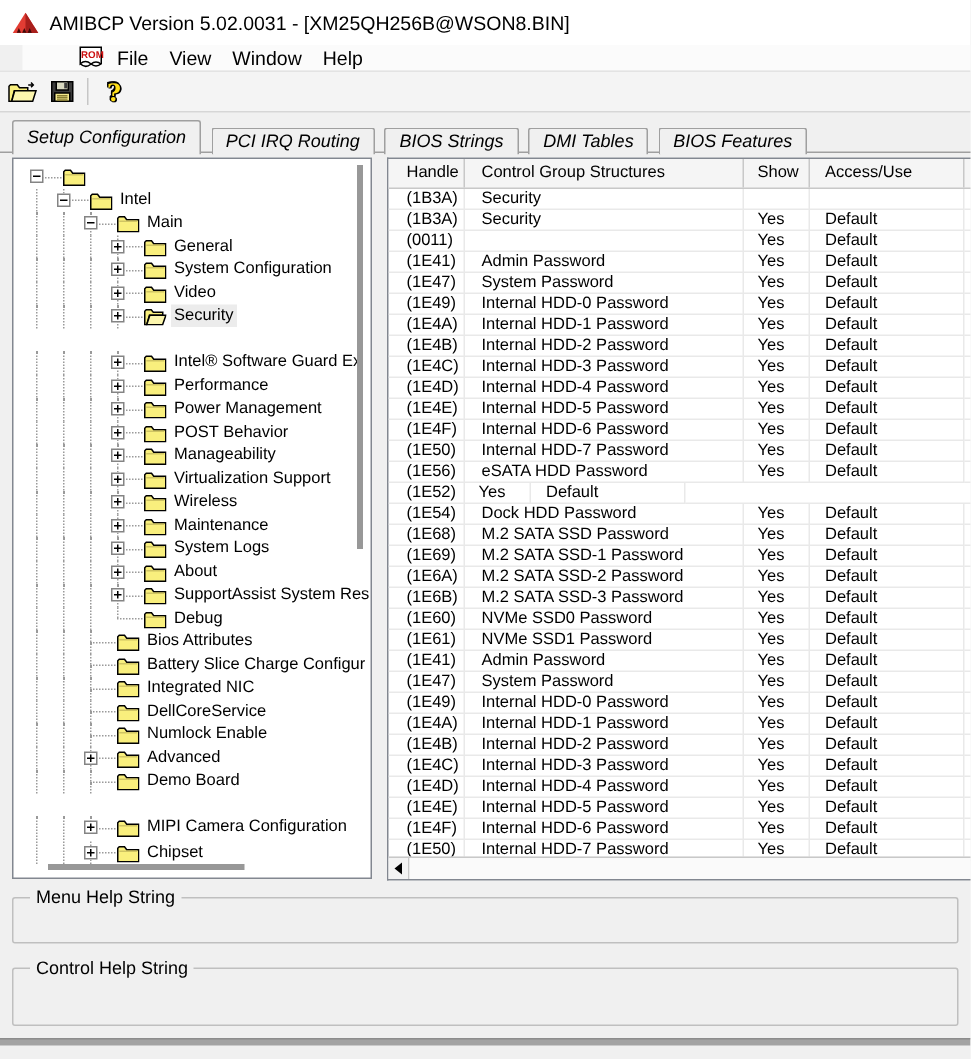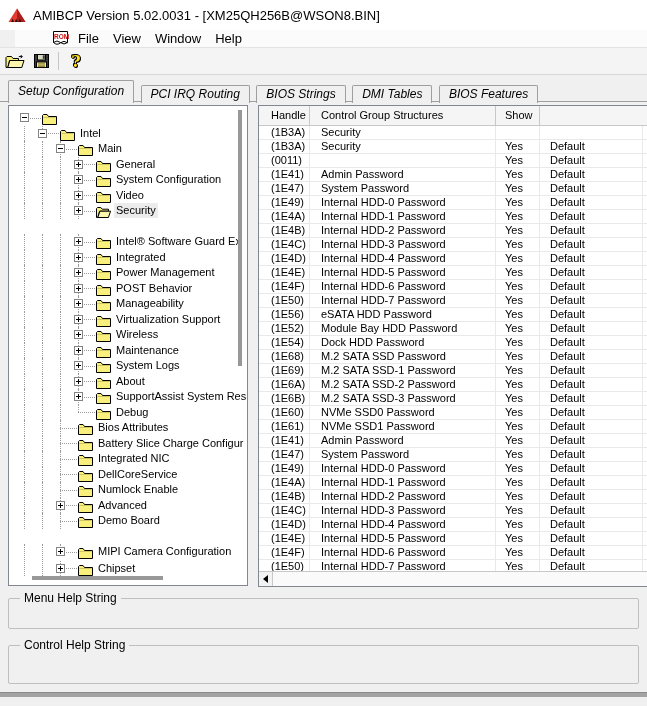--- a/index.html
+++ b/index.html
@@ -243,21 +243,21 @@
           <div class="vg" style="left:33px;top:0;bottom:0"></div>
           <div class="vg" style="left:51px;top:0;bottom:0"></div>
           <div class="vg" style="left:69px;top:0;height:7.75px"></div>
           <div class="vg" style="left:69px;top:7.75px;bottom:0"></div>
           <div class="hg" style="left:69px;width:17px;top:7.75px"></div>
           <div class="exp plus" style="left: 65px;"></div>
           <span class="fold" style="left: 87px;"><svg width="15" height="13" viewBox="0 0 15 13">
               <path d="M0.5 12.5 L0.5 3.5 L1.5 2.5 L5 2.5 L6.5 4.5 L14.5 4.5 L14.5 12.5 Z" fill="#f9ef7d" stroke="#000"></path>
               <path d="M1.5 5.5 L13.5 5.5" stroke="#cfc463" fill="none"></path>
             </svg></span>
-          <span class="tlabel" style="left: 105px;">Integrated</span>
+          <span class="tlabel" style="left: 105px;">Performance</span>
         </div>
         <div class="trow" style="top: 159px; height: 15.5px;">
           <div class="vg" style="left:15px;top:0;bottom:0"></div>
           <div class="vg" style="left:33px;top:0;bottom:0"></div>
           <div class="vg" style="left:51px;top:0;bottom:0"></div>
           <div class="vg" style="left:69px;top:0;height:7.75px"></div>
           <div class="vg" style="left:69px;top:7.75px;bottom:0"></div>
           <div class="hg" style="left:69px;width:17px;top:7.75px"></div>
           <div class="exp plus" style="left: 65px;"></div>
           <span class="fold" style="left: 87px;"><svg width="15" height="13" viewBox="0 0 15 13">
@@ -503,20 +503,21 @@
       </div>
     <div class="vthumb"></div>
     <div class="hthumb"></div>
   </div>
 
   <div class="tablepanel">
     <div class="thead">
       <div class="th c-handle">Handle</div>
       <div class="th c-name">Control Group Structures</div>
       <div class="th c-show">Show</div>
+      <div class="th c-access">Access/Use</div>
       <div class="th c-fill"></div>
     </div>
     <div class="tbody">
         <div class="trowt">
           <div class="td c-handle">(1B3A)</div>
           <div class="td c-name">Security</div>
           <div class="td c-show"></div>
           <div class="td c-access"></div>
           <div class="td c-fill"></div>
         </div>
@@ -606,21 +607,20 @@
         </div>
         <div class="trowt">
           <div class="td c-handle">(1E56)</div>
           <div class="td c-name">eSATA HDD Password</div>
           <div class="td c-show">Yes</div>
           <div class="td c-access">Default</div>
           <div class="td c-fill"></div>
         </div>
         <div class="trowt">
           <div class="td c-handle">(1E52)</div>
-          <div class="td c-name">Module Bay HDD Password</div>
           <div class="td c-show">Yes</div>
           <div class="td c-access">Default</div>
           <div class="td c-fill"></div>
         </div>
         <div class="trowt">
           <div class="td c-handle">(1E54)</div>
           <div class="td c-name">Dock HDD Password</div>
           <div class="td c-show">Yes</div>
           <div class="td c-access">Default</div>
           <div class="td c-fill"></div>

